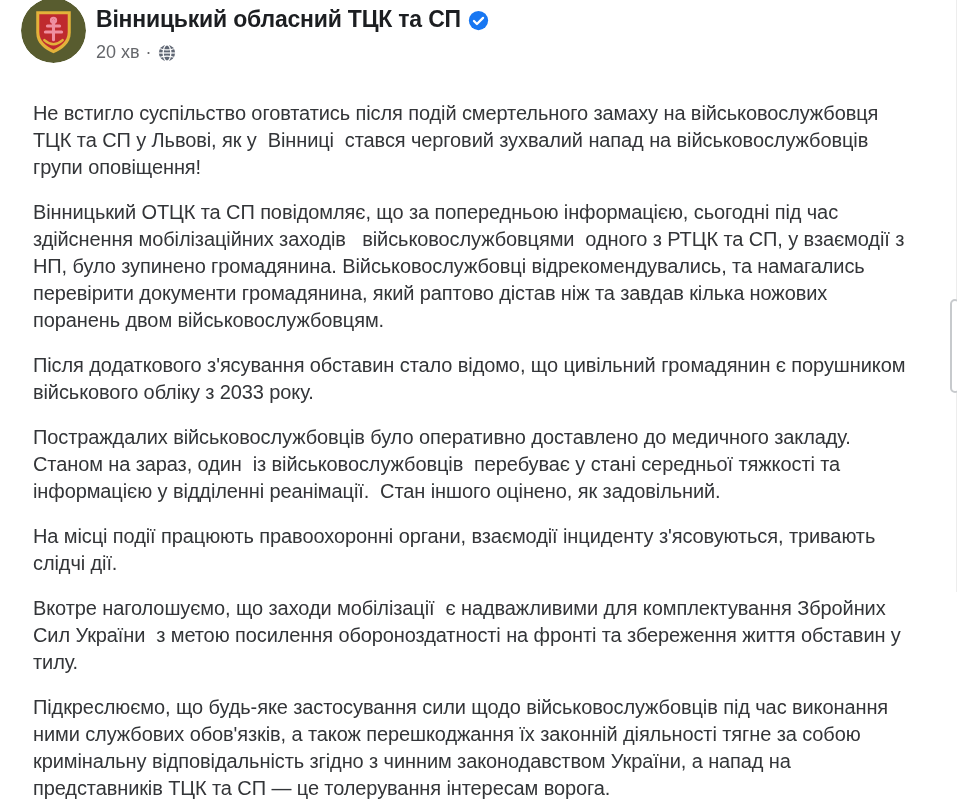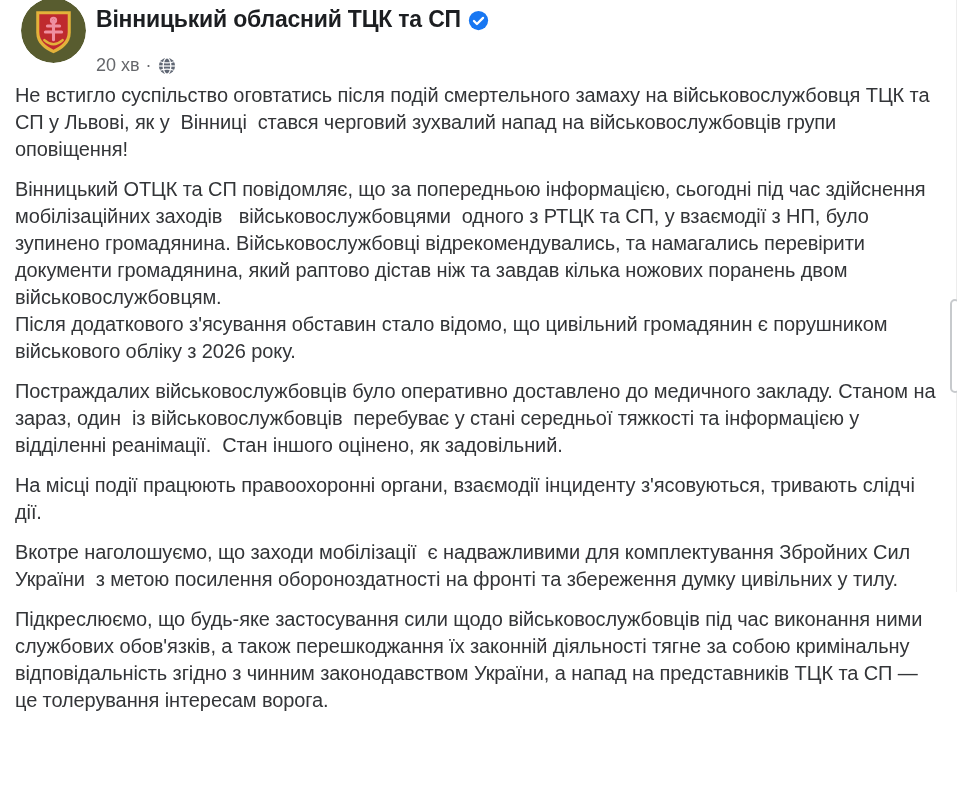--- a/index.html
+++ b/index.html
@@ -52,38 +52,38 @@
     letter-spacing: -0.2px;
     color: #1c1e21;
     line-height: 28px;
     cursor: pointer;
     white-space: nowrap;
   }
   .verified { width: 21px; height: 21px; margin-top: 2px; }
   .meta-row {
     display: flex;
     align-items: center;
-    margin-top: 21px;
+    margin-top: 8px;
     color: #65676b;
     font-size: 18px;
     line-height: 22px;
     gap: 6px;
   }
   .meta-row .timestamp { cursor: pointer; }
   .globe { width: 18px; height: 18px; margin-top: 1px; }
   
   .post-body {
     padding: 14px 20px 0 15px;
     color: #333538;
     font-size: 20px;
     line-height: 27px;
     letter-spacing: -0.1px;
   }
   .post-body p {
-    margin: 0;
+    margin: 18px;
     white-space: pre-wrap;
   }
   .post-body p.gap { margin-top: 13px; }
   
   .scroll-thumb {
     position: absolute;
     right: -4px;
     top: 299px;
     width: 10px;
     height: 94px;
@@ -141,22 +141,22 @@
             </g>
           </svg>
         </span>
       </div>
     </div>
   </div>
 
   <div class="post-body">
     <p>Не встигло суспільство оговтатись після подій смертельного замаху на військовослужбовця ТЦК та СП у Львові, як у  Вінниці  стався черговий зухвалий напад на військовослужбовців групи оповіщення!</p>
     <p class="gap">Вінницький ОТЦК та СП повідомляє, що за попередньою інформацією, сьогодні під час здійснення мобілізаційних заходів   військовослужбовцями  одного з РТЦК та СП, у взаємодії з НП, було зупинено громадянина. Військовослужбовці відрекомендувались, та намагались перевірити документи громадянина, який раптово дістав ніж та завдав кілька ножових поранень двом військовослужбовцям.</p>
-    <p>Після додаткового з'ясування обставин стало відомо, що цивільний громадянин є порушником військового обліку з 2026 року.</p>
+    <p>Після додаткового з'ясування обставин стало відомо, що цивільний громадянин є порушником військового обліку з 2033 року.</p>
     <p class="gap">Постраждалих військовослужбовців було оперативно доставлено до медичного закладу. Станом на зараз, один  із військовослужбовців  перебуває у стані середньої тяжкості та інформацією у відділенні реанімації.  Стан іншого оцінено, як задовільний.</p>
     <p class="gap">На місці події працюють правоохоронні органи, взаємодії інциденту з'ясовуються, тривають слідчі дії.</p>
-    <p class="gap">Вкотре наголошуємо, що заходи мобілізації  є надважливими для комплектування Збройних Сил України  з метою посилення обороноздатності на фронті та збереження думку цивільних у тилу.</p>
+    <p class="gap">Вкотре наголошуємо, що заходи мобілізації  є надважливими для комплектування Збройних Сил України  з метою посилення обороноздатності на фронті та збереження життя обставин у тилу.</p>
     <p class="gap">Підкреслюємо, що будь-яке застосування сили щодо військовослужбовців під час виконання ними службових обов'язків, а також перешкоджання їх законній діяльності тягне за собою кримінальну відповідальність згідно з чинним законодавством України, а напад на представників ТЦК та СП — це толерування інтересам ворога.</p>
   </div>
 
   <div class="scroll-thumb"></div>
 
 </div>
 
 </body></html>

